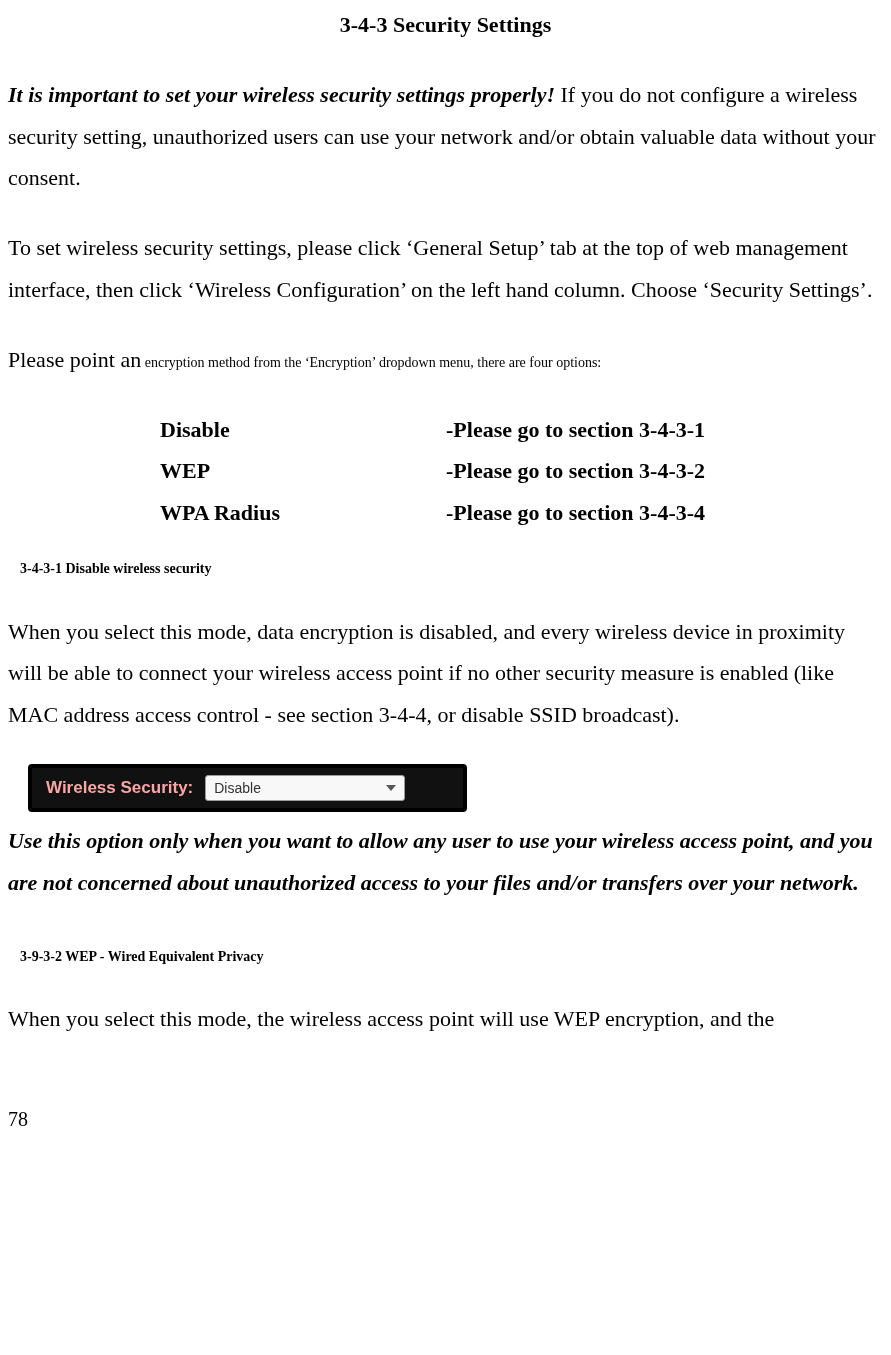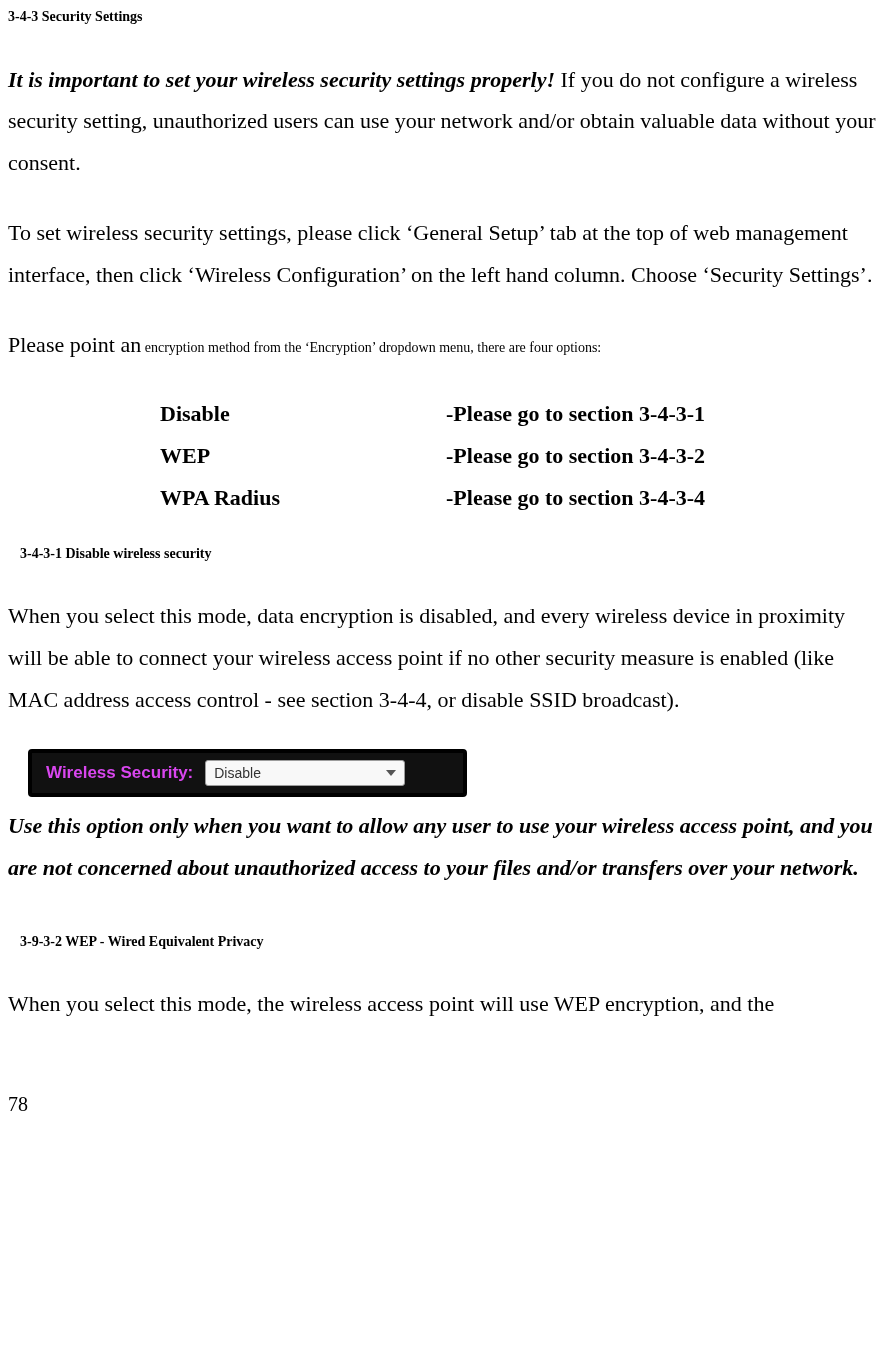--- a/index.html
+++ b/index.html
@@ -6,40 +6,40 @@
       font-family: "Times New Roman", Times, serif;
       font-size: 22px;
       color: #000;
       background: #fff;
       margin: 0;
       padding: 4px 8px 20px 8px;
       width: 891px;
       box-sizing: border-box;
       line-height: 1.9;
     }
-    .heading-1 { font-weight: bold; font-size: 14px; margin-bottom: 28px; }
+    .heading-1 { font-weight: bold; font-size: 22px; margin-bottom: 28px; text-align: center; }
     .heading-2 { font-weight: bold; font-size: 14px; margin: 22px 0 28px 12px; }
     .para { margin-bottom: 28px; }
     .emph { font-style: italic; font-weight: bold; }
     .options-area { margin: 0 0 22px 0; padding-left: 152px; font-weight: bold; }
     .opt-row { display: flex; }
     .opt-name { width: 286px; }
     .opt-ref  { }
     .widget-wrap { margin: 0 0 8px 20px; }
     .widget {
       display: inline-flex;
       align-items: center;
       background: #111;
       border: 2px solid #000;
       border-radius: 4px;
       padding: 6px 60px 6px 16px;
       box-shadow: inset 0 0 0 2px #000;
     }
     .widget-label {
-      color: #d946ef;
+      color: #fca5a5;
       font-family: Arial, Helvetica, sans-serif;
       font-size: 17px;
       font-weight: bold;
       margin-right: 12px;
     }
     .select-box {
       display: inline-flex;
       align-items: center;
       background: #f8f8f8;
       border: 1px solid #9c9c9c;

